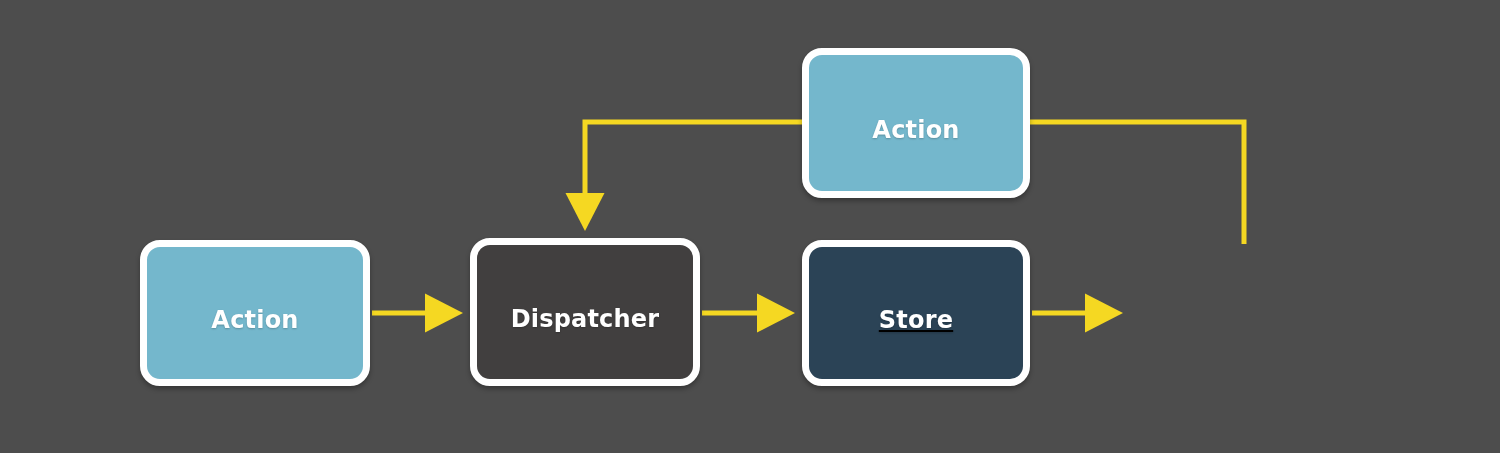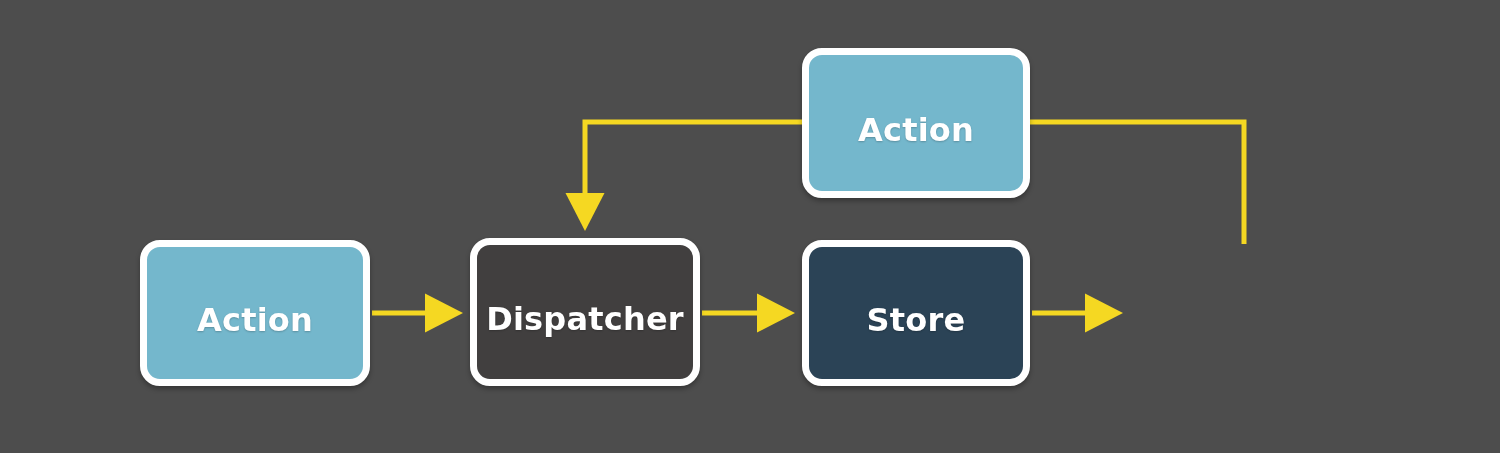--- a/index.html
+++ b/index.html
@@ -31,32 +31,32 @@
     align-items: center;
     justify-content: center;
     border: 7px solid #ffffff;
     border-radius: 20px;
     box-shadow: 0 3px 5px rgba(0,0,0,0.30);
     z-index: 3;
   }
   .node .node-label {
     color: #ffffff;
     font-weight: bold;
-    font-size: 32px;
+    font-size: 24px;
     letter-spacing: 0.2px;
     line-height: 1;
     text-shadow: 0 1px 2px rgba(0,0,0,0.22);
     user-select: none;
     white-space: nowrap;
     margin-top: 14px;
   }
   .node.n-action-top  { left: 802px; top: 48px;  width: 228px; height: 150px; }
   .node.n-action-left { left: 140px; top: 240px; width: 230px; height: 146px; }
   .node.n-dispatcher  { left: 470px; top: 238px; width: 230px; height: 148px; }
-  .node.n-store       { left: 802px; top: 240px; width: 228px; height: 146px; }
+  .node.n-store       { left: 802px; top: 240px; width: 228px; height: 146px; text-decoration: underline; }
   .node.n-view        { left: 1130px; top: 240px; width: 228px; height: 146px; }
 </style>
 </head>
 <body>
 
 <div id="stage" style="--bg: #4d4d4d; width: 1500px; height: 453px;">
 
   <svg id="wires" viewBox="0 0 1500 453" width="1500" height="453" xmlns="http://www.w3.org/2000/svg">
     <defs>
       <marker id="arrowhead" markerWidth="9" markerHeight="9" refX="6.2" refY="4.5" orient="auto" markerUnits="strokeWidth">

